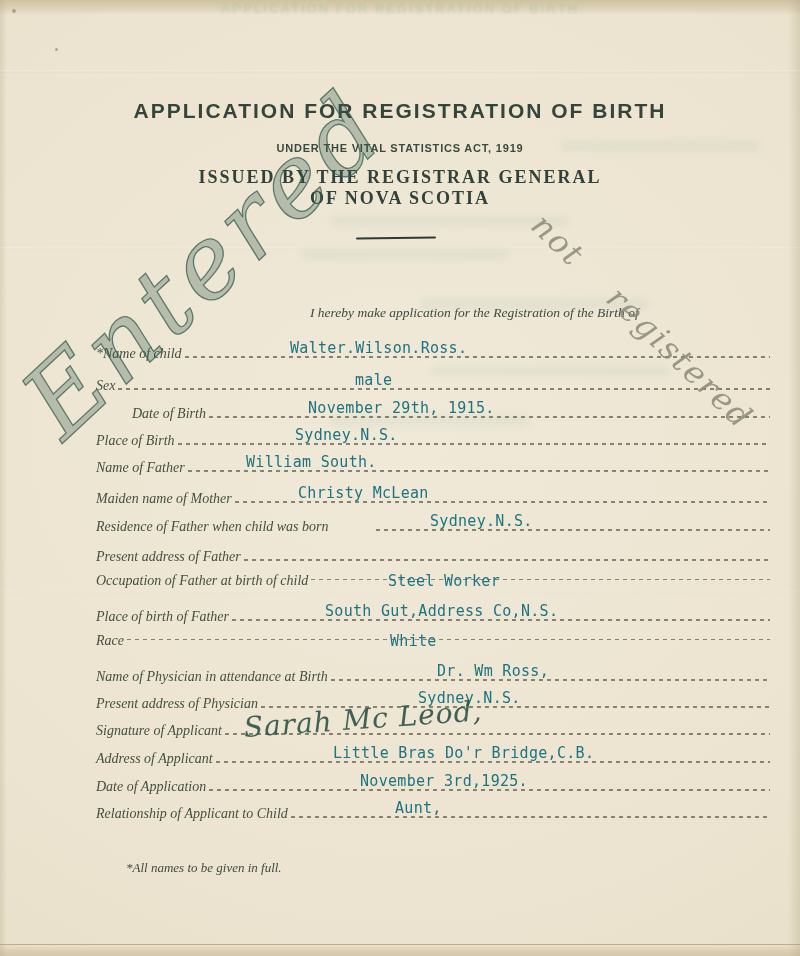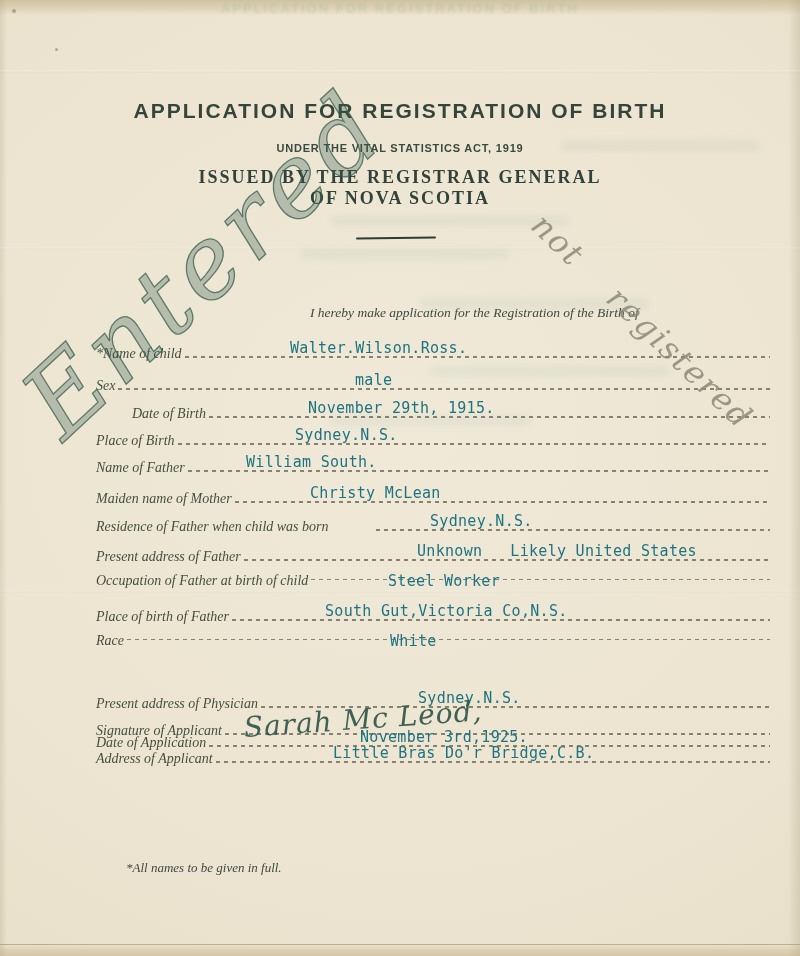--- a/index.html
+++ b/index.html
@@ -50,23 +50,23 @@
   
   .row{position:absolute;left:96px;right:30px;height:26px;display:flex;align-items:flex-end;}
   .lbl{font-style:italic;font-size:14px;line-height:1;color:#43503f;white-space:pre;padding-right:3px;}
   .dots{flex:1;height:1.6px;margin-bottom:3px;opacity:.85;
         background:repeating-linear-gradient(90deg,#73715e 0 4px, transparent 4px 8px);}
   .val{position:absolute;bottom:4px;font-family:"DejaVu Sans Mono",monospace;
        font-weight:normal;font-size:15px;letter-spacing:.3px;color:#1e7381;white-space:pre;}
   .r0{top:335px;} .r1{top:367px;} .r2{top:395px;margin-left:36px;} .r3{top:422px;} .r4{top:449px;}
   .r5{top:480px;} .r6{top:508px;gap:44px;} .r7{top:538px;} .r8{top:568px;align-items:center;} .r9{top:598px;}
   .r10{top:628px;align-items:center;} .r11{top:658px;} .r12{top:685px;} .r13{top:712px;} .r14{top:740px;}
-  .r15{top:724px;} .r16{top:795px;}
+  .r15{top:768px;} .r16{top:795px;}
   .v0{left:194px;} .v1{left:259px;text-align:center;} .v2{left:176px;} .v3{left:199px;} .v4{left:150px;}
-  .v5{left:202px;margin-left:12px;} .v6{left:334px;} .v7{left:321px;} .v8{left:292px;} .v9{left:229px;}
+  .v5{left:202px;} .v6{left:334px;} .v7{left:321px;} .v8{left:292px;} .v9{left:229px;}
   .v10{left:294px;} .v11{left:341px;} .v12{left:322px;} .v14{left:237px;} .v15{left:264px;}
   .v16{left:299px;}
   .hand{left:149px;bottom:-6px;font-family:"DejaVu Serif",serif;font-style:italic;
         font-weight:normal;font-size:28px;letter-spacing:1px;color:#2f5348;opacity:.9;
         transform:rotate(-4deg);transform-origin:left bottom;}
 
   .footnote{position:absolute;left:126px;top:860px;
       font-style:italic;font-size:13px;color:#3d4a40;}
 
   
@@ -142,56 +142,65 @@
     <span class="val v5">Christy McLean</span>
   </div>
   <div class="row r6">
     <span class="lbl">Residence of Father when child was born</span>
     <span class="dots"></span>
     <span class="val v6">Sydney.N.S.</span>
   </div>
   <div class="row r7">
     <span class="lbl">Present address of Father</span>
     <span class="dots"></span>
-    <span class="val v7">Unknown   Likely United States</span>
   </div>
   <div class="row r8">
     <span class="lbl">Occupation of Father at birth of child</span>
     <span class="dots"></span>
     <span class="val v8">Steel Worker</span>
   </div>
   <div class="row r9">
     <span class="lbl">Place of birth of Father</span>
     <span class="dots"></span>
-    <span class="val v9">South Gut,Victoria Co,N.S.</span>
+    <span class="val v9">South Gut,Address Co,N.S.</span>
   </div>
   <div class="row r10">
     <span class="lbl">Race</span>
     <span class="dots"></span>
     <span class="val v10">White</span>
   </div>
+  <div class="row r11">
+    <span class="lbl">Name of Physician in attendance at Birth</span>
+    <span class="dots"></span>
+    <span class="val v11">Dr. Wm Ross,</span>
+  </div>
   <div class="row r12">
     <span class="lbl">Present address of Physician</span>
     <span class="dots"></span>
     <span class="val v12">Sydney.N.S.</span>
   </div>
   <div class="row r13">
     <span class="lbl">Signature of Applicant</span>
     <span class="dots"></span>
     <span class="val hand">Sarah Mc Leod,</span>
   </div>
   <div class="row r14">
     <span class="lbl">Address of Applicant</span>
     <span class="dots"></span>
     <span class="val v14">Little Bras Do'r Bridge,C.B.</span>
   </div>
   <div class="row r15">
     <span class="lbl">Date of Application</span>
     <span class="dots"></span>
     <span class="val v15">November 3rd,1925.</span>
   </div>
+  <div class="row r16">
+    <span class="lbl">Relationship of Applicant to Child</span>
+    <span class="dots"></span>
+    <span class="val v16">Aunt,</span>
+  </div>
 
   <div class="footnote">*All names to be given in full.</div>
 
   <div class="entered">Entered</div>
   <div class="pencil">not registered</div>
 
 </div>
 
 </body></html>

